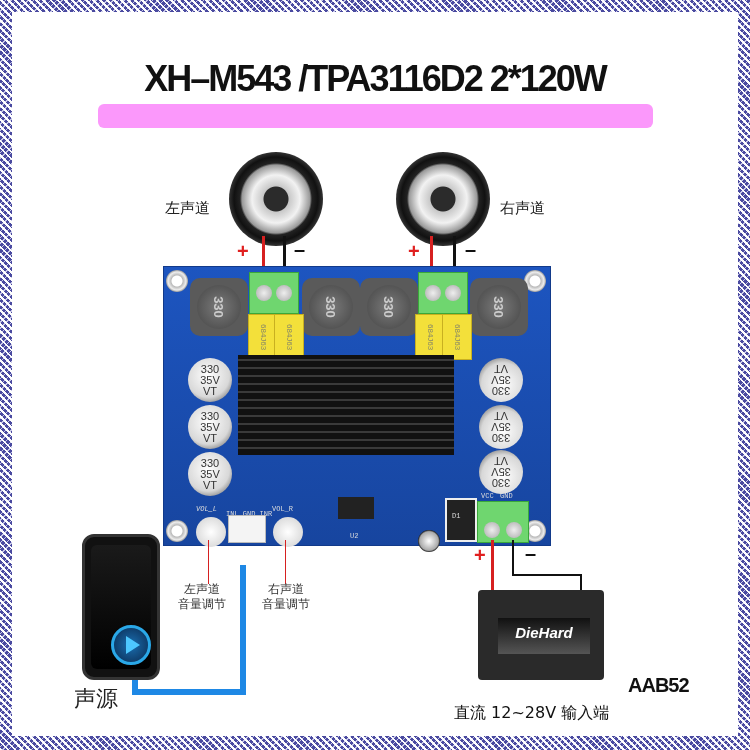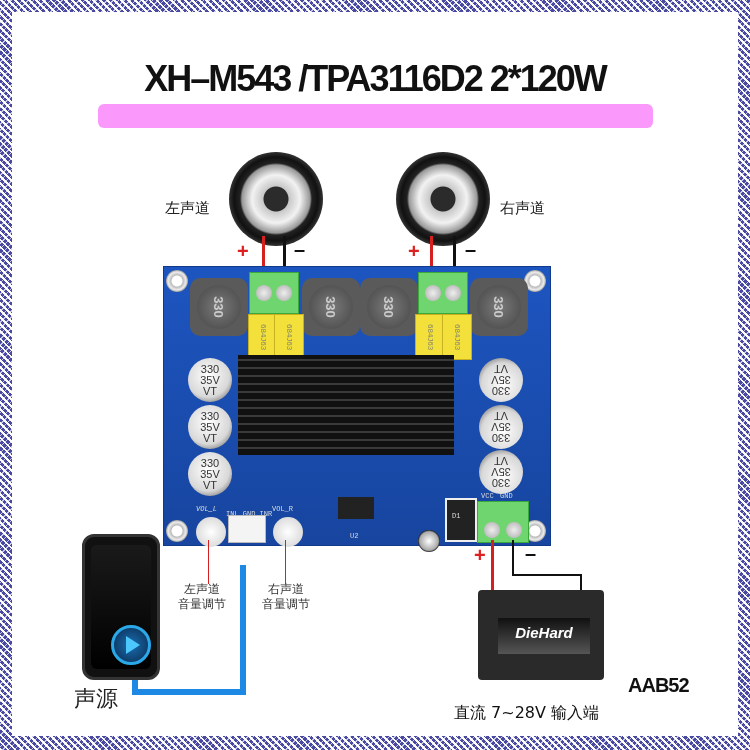--- a/index.html
+++ b/index.html
@@ -189,14 +189,14 @@
 <div class="abs wire-b" style="left:512px;top:540px;width:2px;height:36px;"></div>
 <div class="abs wire-b" style="left:512px;top:574px;width:70px;height:2px;"></div>
 <div class="abs wire-b" style="left:580px;top:574px;width:2px;height:22px;"></div>
 <div class="abs plus" style="left:474px;top:544px;">+</div>
 <div class="abs minus" style="left:525px;top:542px;">–</div>
 
 <div class="abs battery">
   <div class="battery-label">DieHard</div>
 </div>
 
-<div class="abs bottom-text" style="left:454px;top:703px;">直流 7~28V 输入端</div>
+<div class="abs bottom-text" style="left:454px;top:703px;">直流 12~28V 输入端</div>
 <div class="abs code" style="left:628px;top:674px;">AAB52</div>
 
 </body></html>

